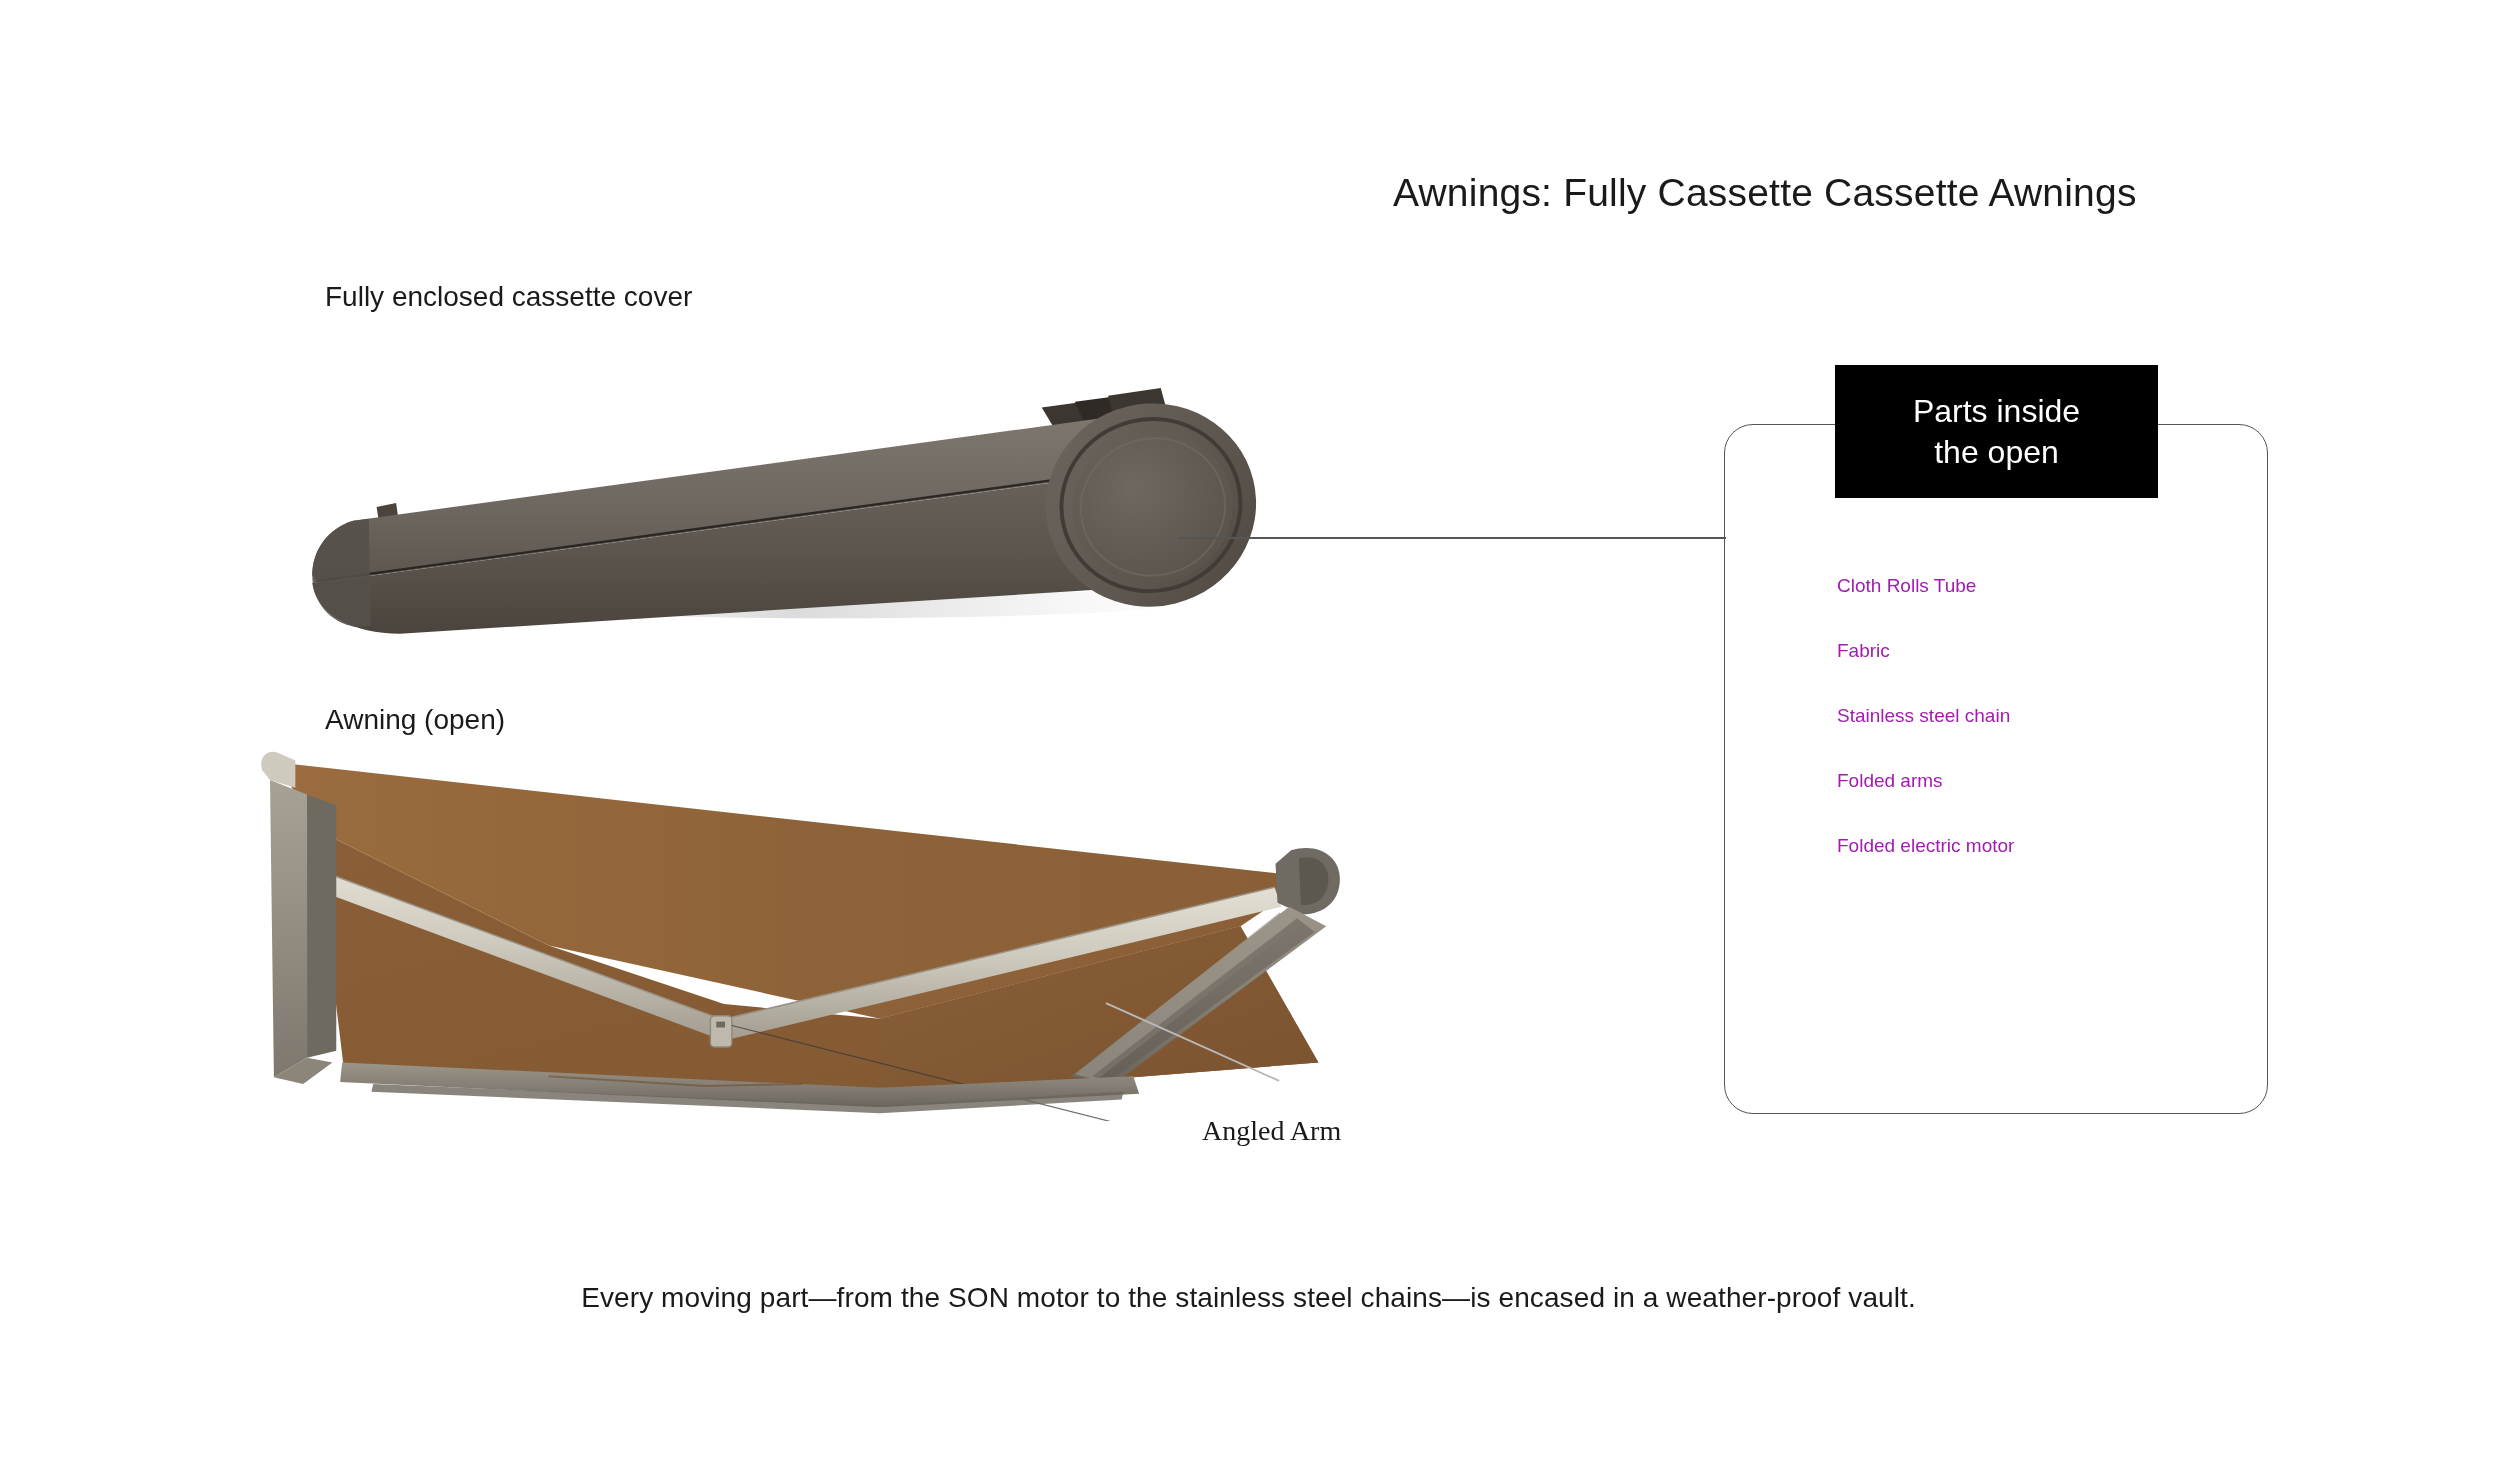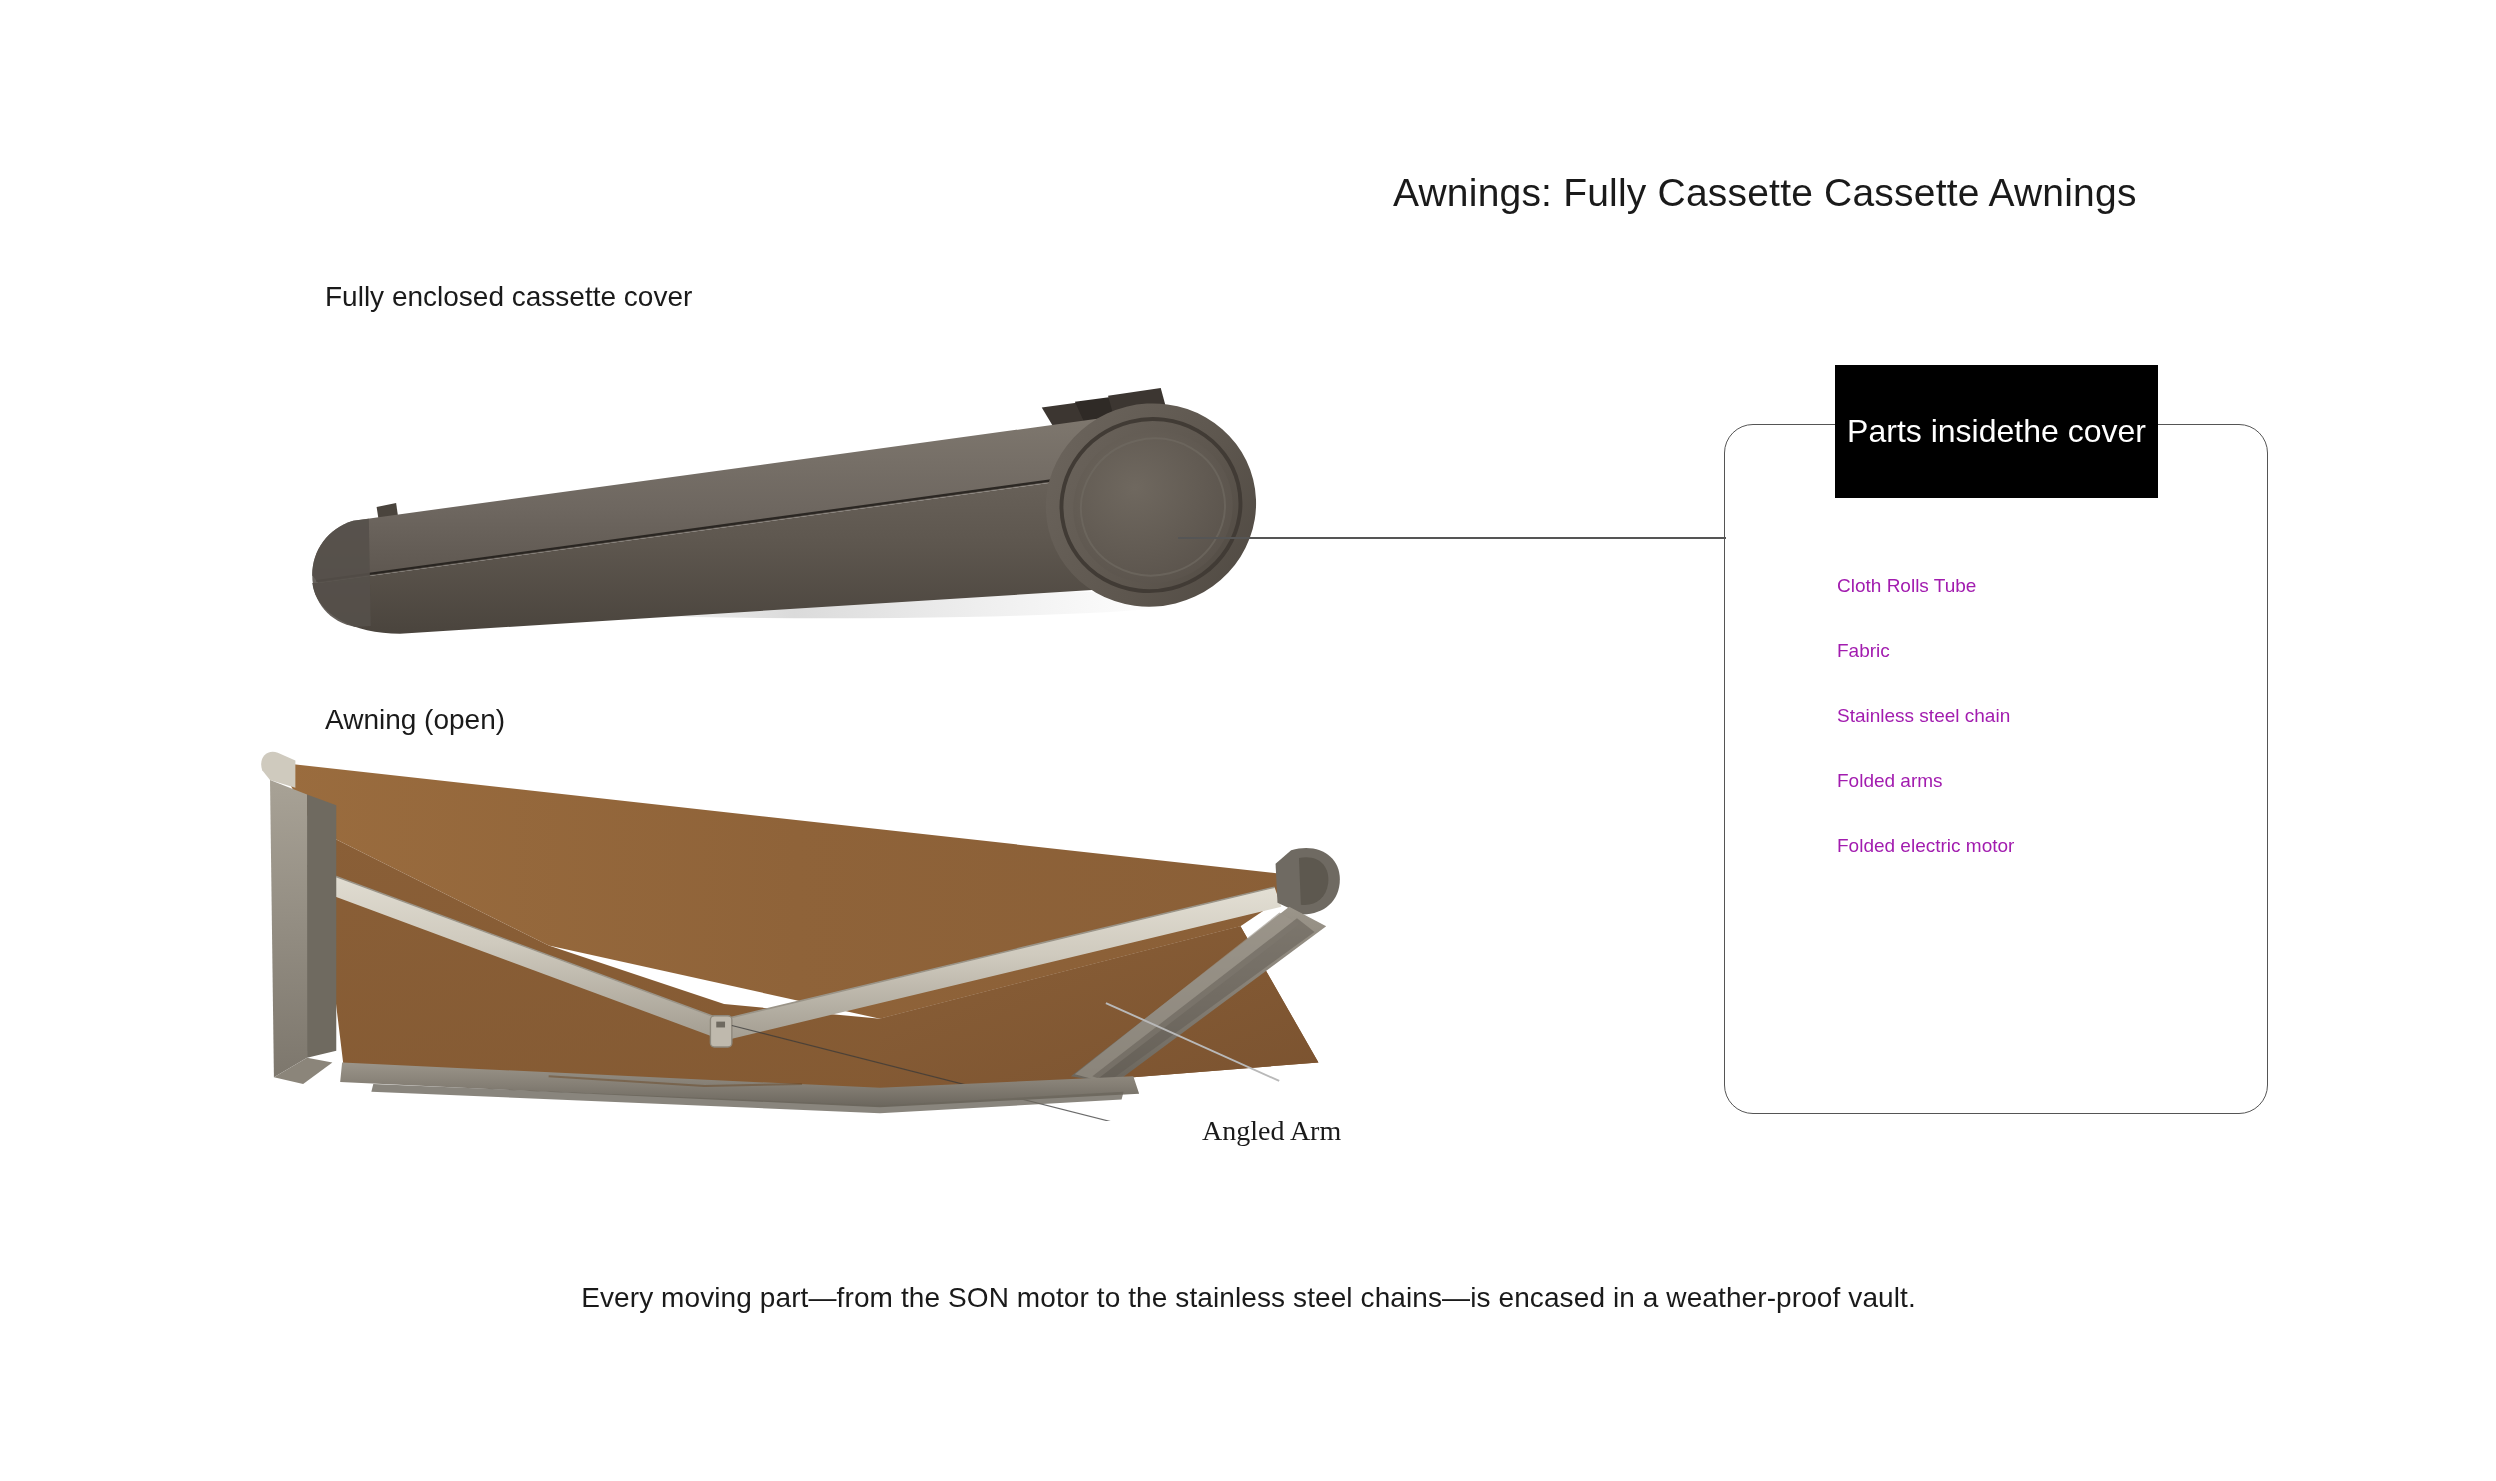--- a/index.html
+++ b/index.html
@@ -35,21 +35,21 @@
 
   
   #parts-panel{
     left:1724px; top:424px; width:544px; height:690px;
     border:1.6px solid #555; border-radius:29px; box-sizing:border-box;
     background:transparent;
   }
   #parts-panel-title{
     left:1835px; top:365px; width:323px; height:133px;
     background:#000000; color:#ffffff;
-    display:flex; flex-direction:row; align-items:center; justify-content:center;
+    display:flex; flex-direction:column; align-items:center; justify-content:center;
     font-size:32px; line-height:41px; text-align:center;
   }
   #parts-panel-title .t-line{display:block;}
   #parts-list{
     left:1837px; top:569px; width:419px;
   }
   #parts-list .part-item{
     font-size:19px; color:#a21caf; height:65px; line-height:33px; white-space:nowrap;
   }
 
@@ -132,21 +132,21 @@
     </g>
   </svg>
 </div>
 
 <div class="abs" id="connector-line"></div>
 
 <div class="abs" id="parts-panel"></div>
 
 <div class="abs" id="parts-panel-title">
   <span class="t-line">Parts inside</span>
-  <span class="t-line">the cover</span>
+  <span class="t-line">the open</span>
 </div>
 
 <div class="abs" id="parts-list">
   <div class="part-item">Cloth Rolls Tube</div>
   <div class="part-item">Fabric</div>
   <div class="part-item">Stainless steel chain</div>
   <div class="part-item">Folded arms</div>
   <div class="part-item">Folded electric motor</div>
 </div>
 

